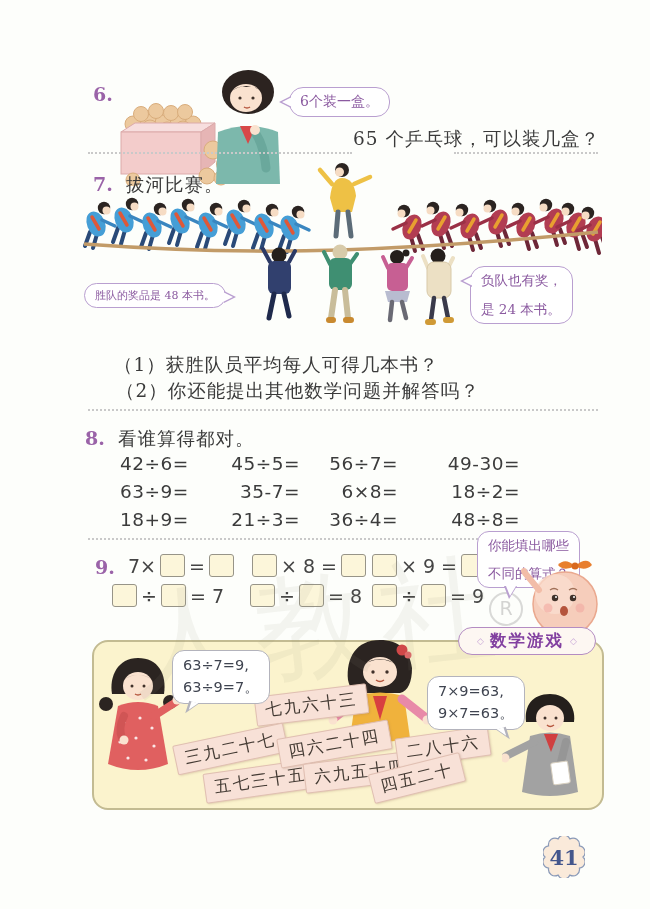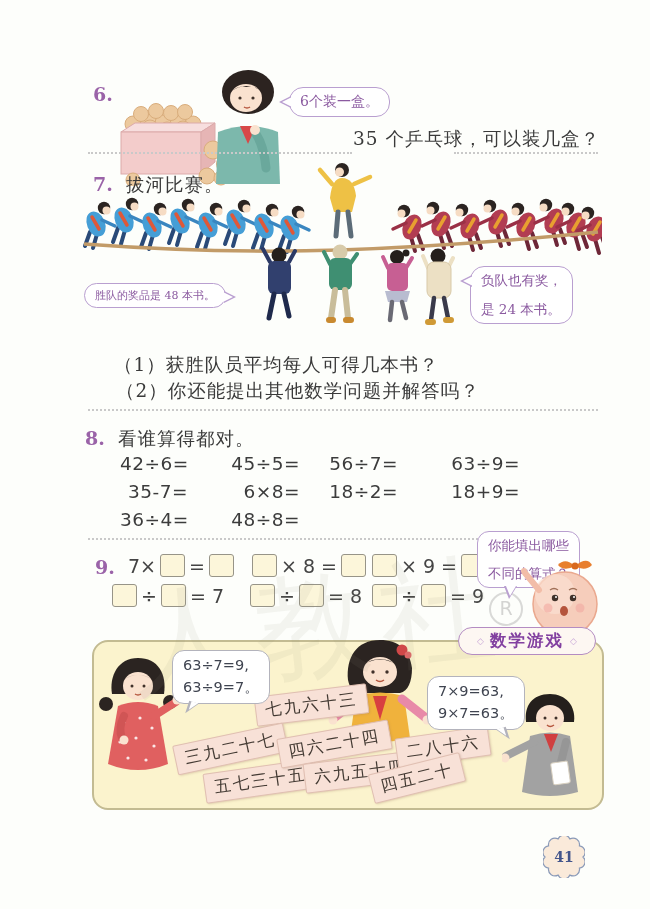--- a/index.html
+++ b/index.html
@@ -48,21 +48,21 @@
         padding:3px 9px;font-family:"DejaVu Serif",serif;font-size:16.5px;color:#433a33;
         letter-spacing:2px;white-space:nowrap;box-shadow:1px 1px 2px rgba(150,110,90,.25);z-index:5;}
   .wm{position:absolute;left:130px;top:545px;width:440px;font-family:"DejaVu Serif",serif;
       font-size:115px;color:rgba(140,140,120,0.09);transform:rotate(-6deg);letter-spacing:10px;
       z-index:4;pointer-events:none;white-space:nowrap;}
   .wmr{position:absolute;left:489px;top:592px;width:30px;height:30px;border:2px solid rgba(150,150,150,.35);
        border-radius:50%;color:rgba(150,150,150,.4);font-size:19px;text-align:center;line-height:28px;
        font-family:"DejaVu Sans",sans-serif;z-index:4;}
   .badge{position:absolute;left:543px;top:836px;z-index:8;}
   .badge .num{position:absolute;left:0;top:0;width:42px;height:42px;display:flex;align-items:center;
-        justify-content:center;color:#44568c;font-size:14px;font-weight:bold;font-family:"DejaVu Serif",serif;}
+        justify-content:center;color:#44568c;font-size:21px;font-weight:bold;font-family:"DejaVu Serif",serif;}
   svg{display:block;}
   .z6{z-index:6;} .z3{z-index:3;}
 </style>
 </head>
 <body>
 
 <div class="page">
 
   <div class="abs pnum" style="left:93px;top:83px;">6.</div>
 
@@ -109,21 +109,21 @@
       <circle cx="49" cy="64" r="5" fill="#fae2cf"></circle>
     </svg>
   </div>
 
   <div class="bubble" style="left:289px;top:87px;">
     <span class="tail tail-l"></span>
     <span class="tail tail-l2"></span>
     <span>6个装一盒。</span>
   </div>
 
-  <div class="abs kai" style="left:353px;top:126px;">35 个乒乓球，可以装几盒？</div>
+  <div class="abs kai" style="left:353px;top:126px;">65 个乒乓球，可以装几盒？</div>
 
   <div class="abs divider" style="left:88px;top:152px;width:264px;"></div>
   <div class="abs divider" style="left:454px;top:152px;width:144px;"></div>
 
   <div class="abs" style="left:93px;top:172px;z-index:2;">
     <span class="pnum">7.</span>
     <span class="kai" style="margin-left:8px;">拔河比赛。</span>
   </div>
 
   <div class="abs" style="left:80px;top:156px;">
@@ -223,25 +223,27 @@
 
   <div class="abs" style="left:85px;top:426px;">
     <span class="pnum">8.</span>
     <span class="kai" style="margin-left:8px;">看谁算得都对。</span>
   </div>
 
   <div class="abs grid8" style="left:120px;top:453px;">
     <span>42÷6=</span>
     <span>45÷5=</span>
     <span>56÷7=</span>
+    <span>49-30=</span>
     <span>63÷9=</span>
     <span>35-7=</span>
     <span>6×8=</span>
     <span>18÷2=</span>
     <span>18+9=</span>
+    <span>21÷3=</span>
     <span>36÷4=</span>
     <span>48÷8=</span>
   </div>
 
   <div class="abs divider" style="left:88px;top:538px;width:462px;"></div>
 
   <div class="abs pnum" style="left:95px;top:556px;">9.</div>
 
   <div class="eq" style="left:128px;top:554px;">
     <span>7×</span>

